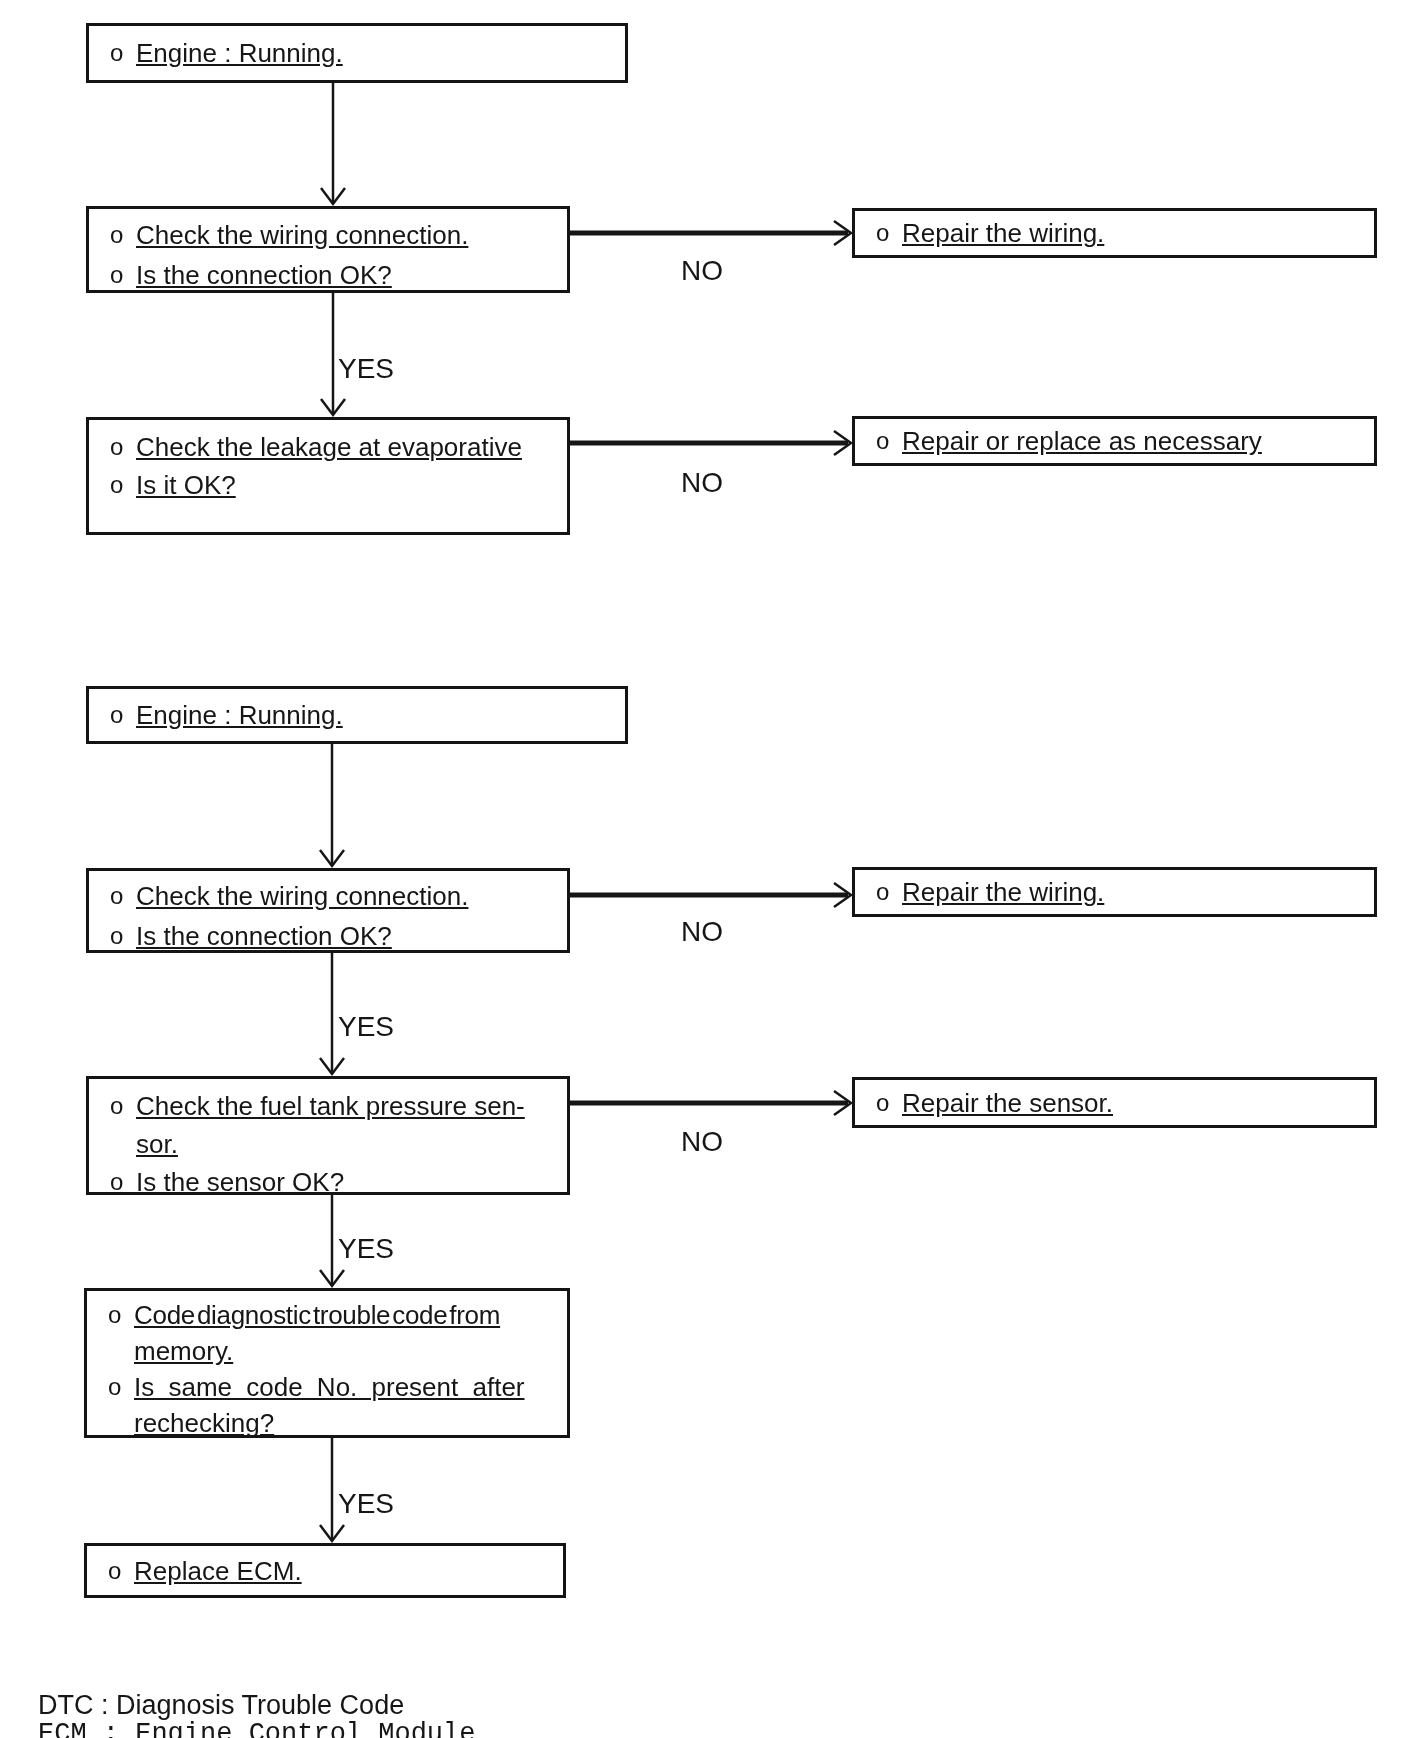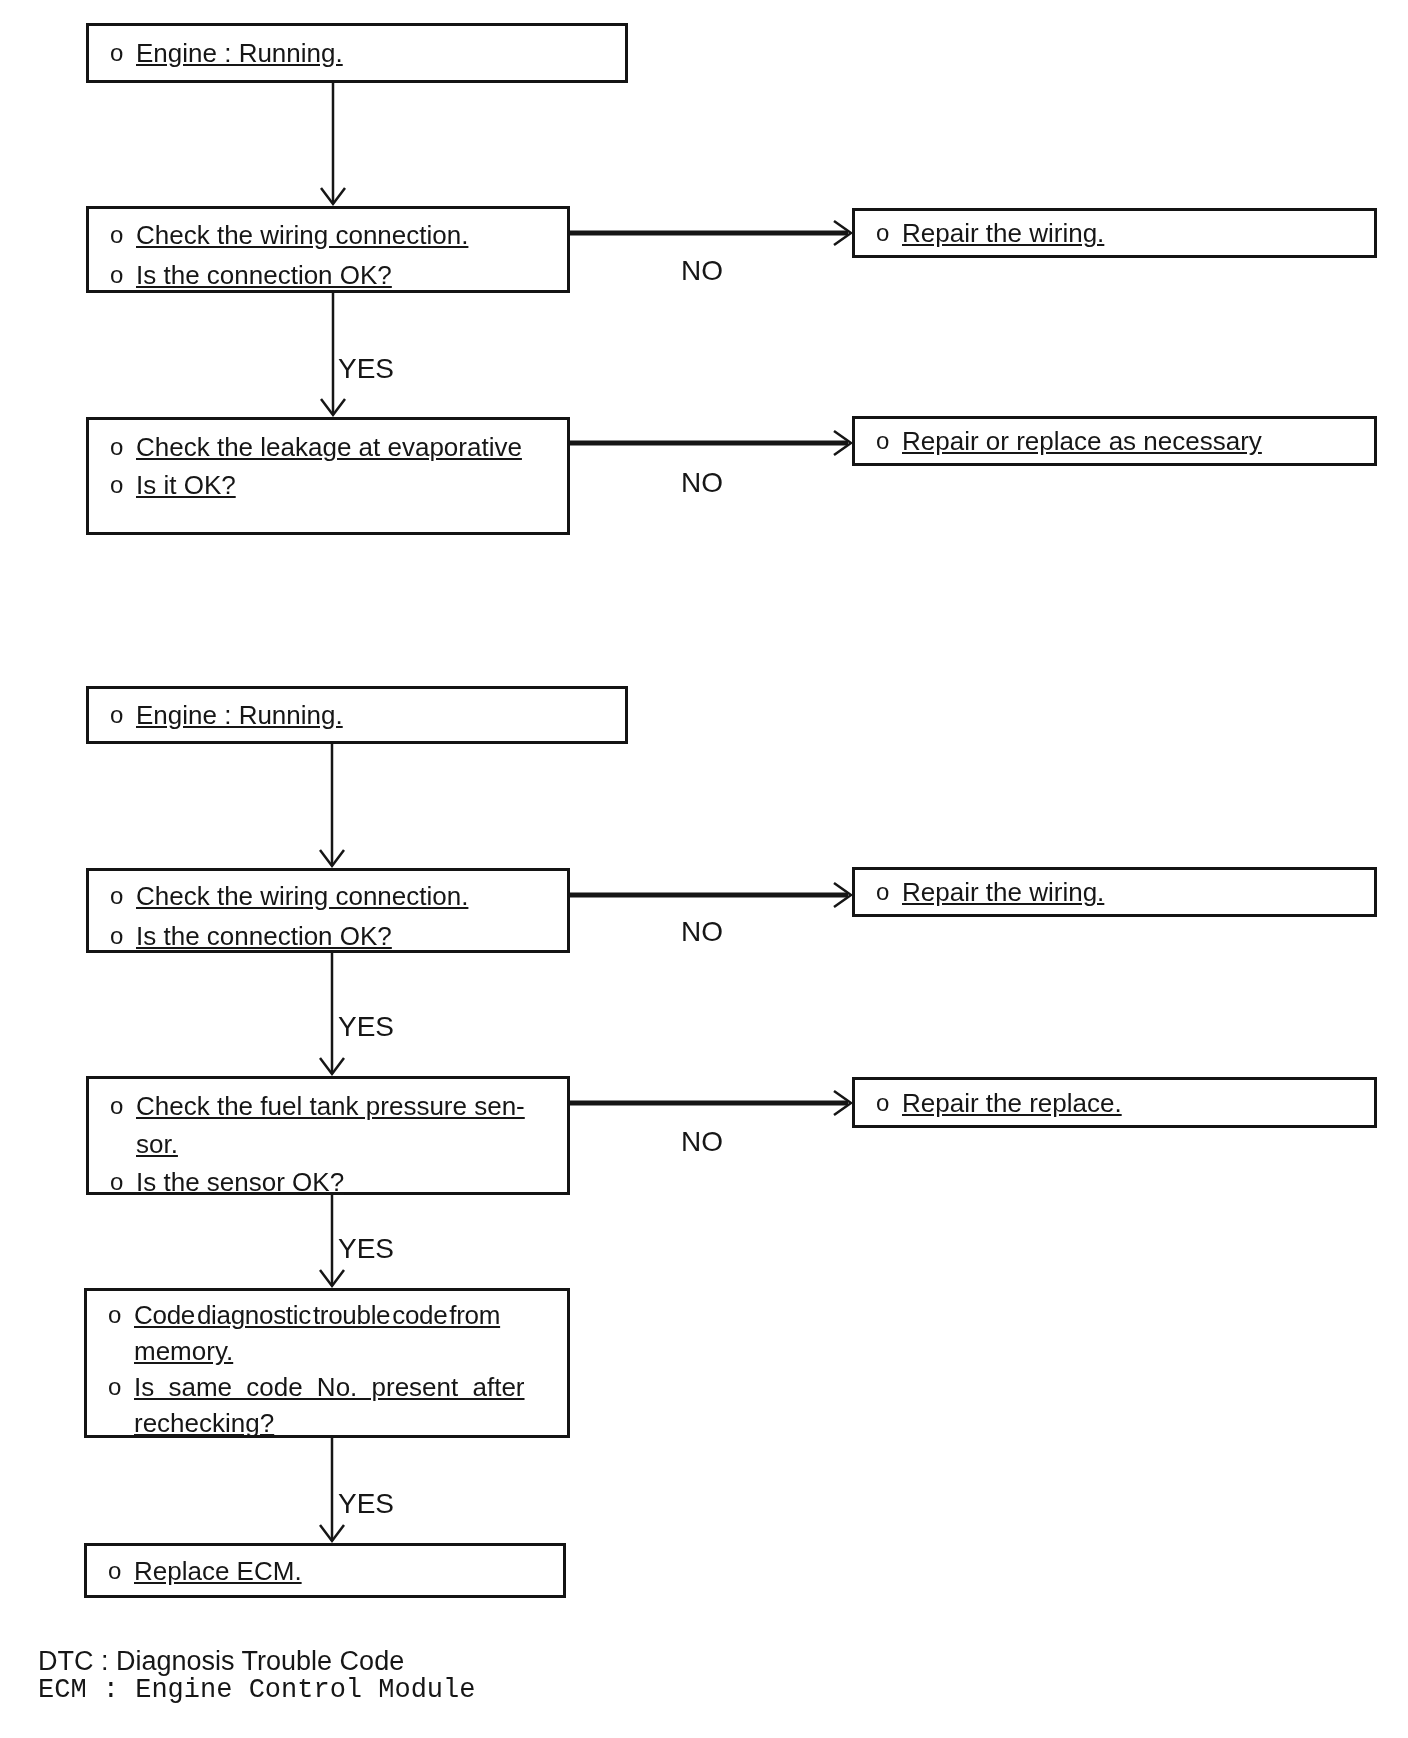--- a/index.html
+++ b/index.html
@@ -59,21 +59,21 @@
   .lbl-yes1{left:338px;top:342px;}
   .lbl-no2{left:660px;top:456px;}
   .lbl-no3{left:660px;top:905px;}
   .lbl-yes2{left:338px;top:1000px;}
   .lbl-no4{left:660px;top:1115px;}
   .lbl-yes3{left:338px;top:1222px;}
   .lbl-yes4{left:338px;top:1477px;}
 
   .footnote{
     position:absolute;left:38px;z-index:1;
-    font-size:27px;line-height:32px;color:#161616;
+    font-size:27px;line-height:32px;color:#161616;margin-top:44px;
   }
   .fn1{top:1645px;}
   .fn2{top:1674px;font-family:Liberation Mono, monospace;}
 </style>
 </head>
 <body>
 
 <div id="page">
 
   <svg class="connectors" width="1408" height="1738" viewBox="0 0 1408 1738">
@@ -228,21 +228,21 @@
       <div class="btxt">
           <div class="ln">Is the sensor OK?</div>
         </div>
     </div>
   </div>
 
   <div class="box single pos-r4">
     <div class="brow">
       <span class="mk">o</span>
       <div class="btxt">
-          <div class="ln">Repair the replace.</div>
+          <div class="ln">Repair the sensor.</div>
         </div>
     </div>
   </div>
 
   <div class="box pos-d2">
     <div class="brow">
       <span class="mk">o</span>
       <div class="btxt">
         <div class="ln tight">Code diagnostic trouble code from</div>
         <div class="ln">memory.</div>

